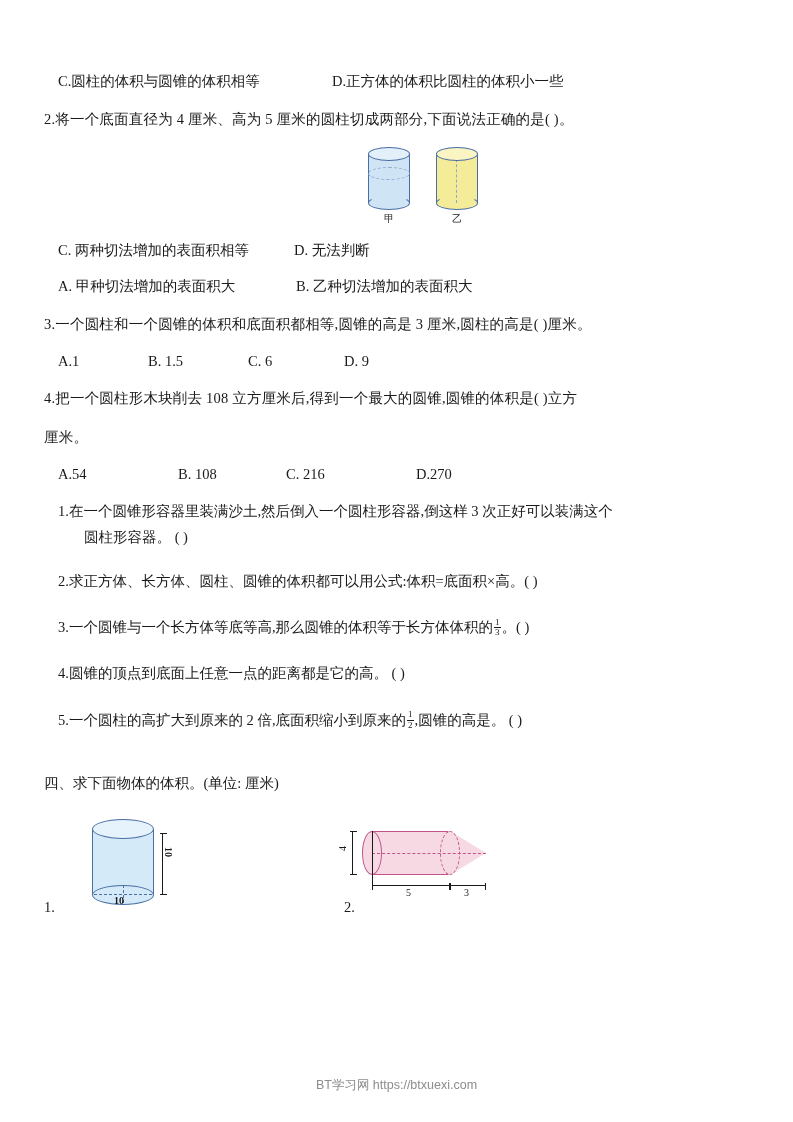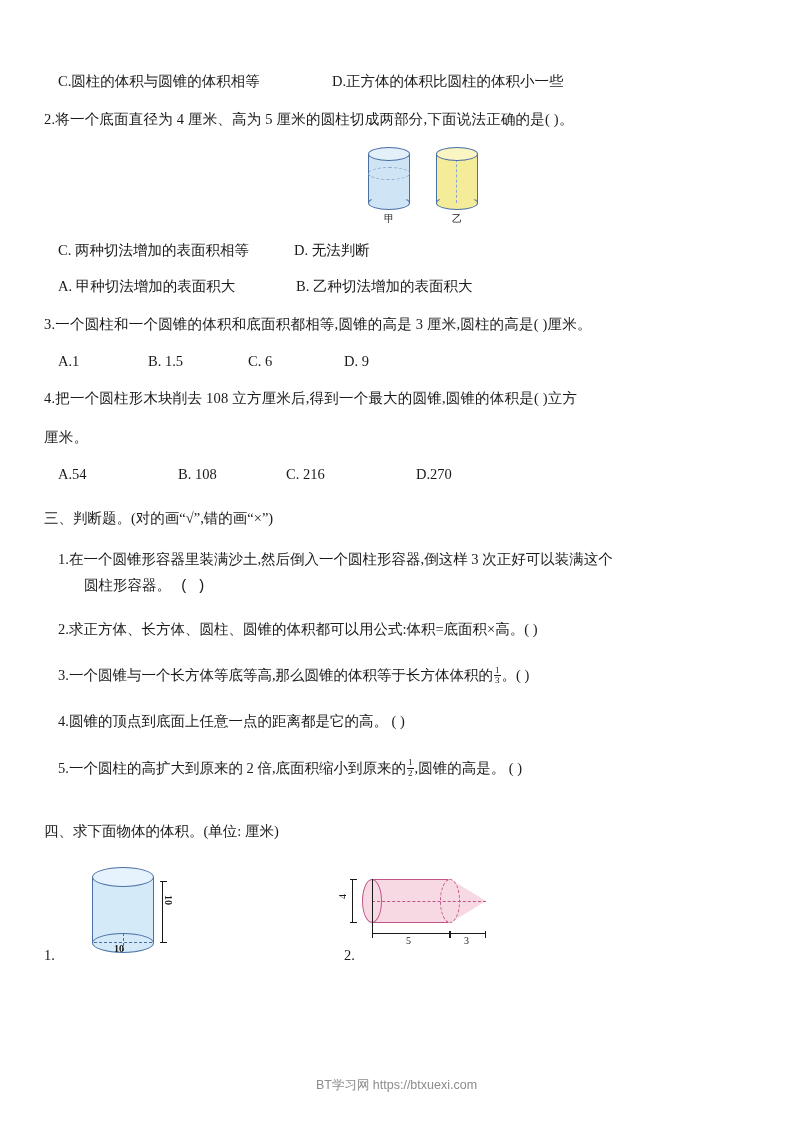--- a/index.html
+++ b/index.html
@@ -47,21 +47,20 @@
     font-size: 14.5px;
     margin: 0 0 23px 0;
     padding-left: 14px;
     line-height: 1.6;
   }
   .tf-cont {
     padding-left: 40px;
     margin-top: -18px;
     margin-bottom: 23px;
     font-size: 14.5px;
-    font-family: Liberation Mono, monospace;
   }
   .frac {
     display: inline-block;
     vertical-align: -0.35em;
     text-align: center;
     font-size: 9px;
     line-height: 1.05;
     margin: 0 1px;
   }
   .frac .num { display: block; border-bottom: 1px solid #1a1a1a; padding: 0 1px; }
@@ -333,21 +332,20 @@
 
   <p class="line">4.把一个圆柱形木块削去 108 立方厘米后,得到一个最大的圆锥,圆锥的体积是(        )立方</p>
   <p class="line">厘米。</p>
   <div class="opts">
     <span class="opt-a" style="width:120px">A.54</span>
     <span style="width:108px">B. 108</span>
     <span style="width:130px">C. 216</span>
     <span>D.270</span>
   </div>
 
-  <p class="section-head">三、判断题。(对的画“√”,错的画“×”)</p>
 
   <p class="tf-line">1.在一个圆锥形容器里装满沙土,然后倒入一个圆柱形容器,倒这样 3 次正好可以装满这个</p>
   <p class="tf-cont">圆柱形容器。     (      )</p>
 
   <p class="tf-line">2.求正方体、长方体、圆柱、圆锥的体积都可以用公式:体积=底面积×高。(       )</p>
 
   <p class="tf-line">
     <span>3.一个圆锥与一个长方体等底等高,那么圆锥的体积等于长方体体积的</span><span class="frac"><span class="num">1</span><span class="den">3</span></span><span>。(       )</span>
   </p>
 

